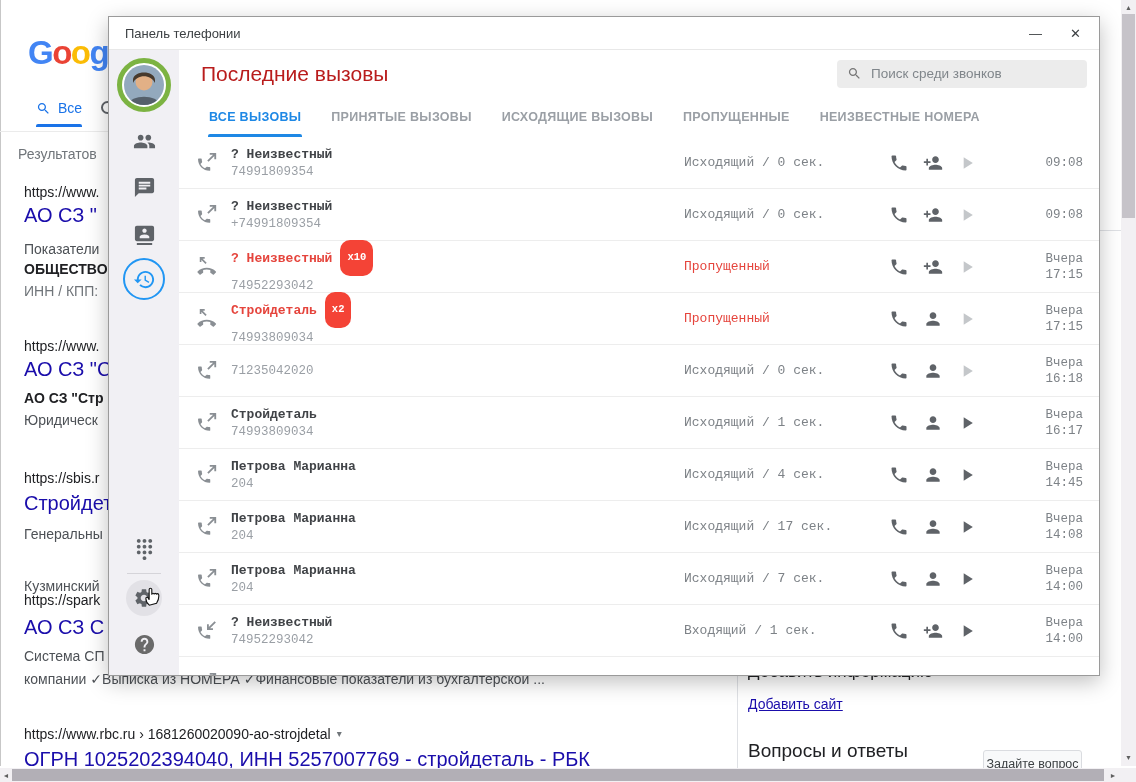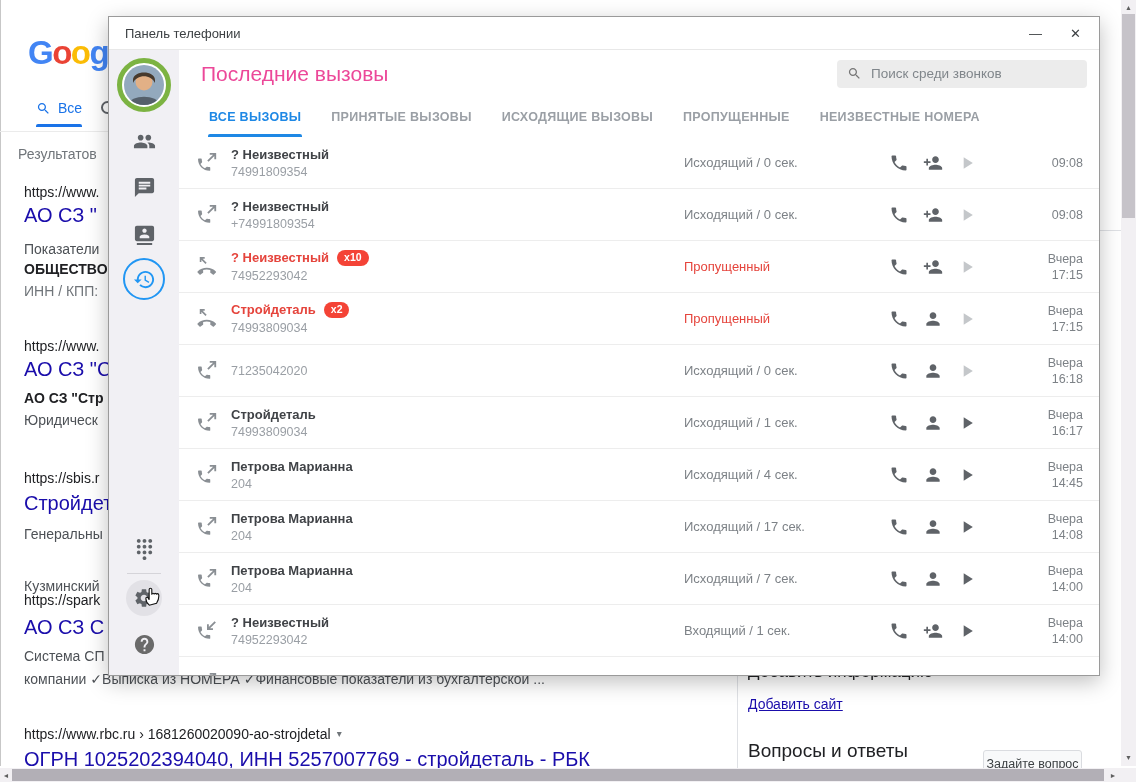--- a/index.html
+++ b/index.html
@@ -67,49 +67,49 @@
     display:flex; align-items:center; justify-content:center; margin:2px 0; }
   .side-active svg { fill:#2196f3; }
   .side-spacer { flex:1; }
   .side-divider { width:34px; height:1px; background:#d5d4d9; flex:none; margin:1px 0; }
   .gear-bg { width:36px; height:36px; border-radius:50%; background:#e2e1e6;
     display:flex; align-items:center; justify-content:center; }
   .side-pad { height:8px; flex:none; }
 
   .main { flex:1; display:flex; flex-direction:column; min-width:0; }
   .main-header { height:47px; flex:none; display:flex; align-items:center; padding:0 12px 0 22px; }
-  .list-title { font-size:21px; color:#ec4899; }
+  .list-title { font-size:21px; color:#b91c1c; }
   .searchbox { margin-left:auto; width:250px; height:28px; background:#ececec; border-radius:4px;
     display:flex; align-items:center; padding:0 10px; gap:9px; }
   .searchbox svg { width:15px; height:15px; fill:#757575; flex:none; }
   .searchbox input { border:none; outline:none; background:transparent; flex:1; font-size:13.5px;
     color:#444; font-family:"Liberation Sans", sans-serif; }
   .searchbox input::placeholder { color:#80868b; }
 
   .tabs { height:40px; flex:none; display:flex; align-items:center; padding-left:30px; gap:30px; }
   .tab { font-size:12.5px; font-weight:bold; letter-spacing:.3px; color:#9a9fa5; position:relative;
     height:40px; display:flex; align-items:center; cursor:default; }
   .tab.active { color:#1e88e5; }
   .tab.active::after { content:""; position:absolute; left:-1px; right:-1px; bottom:0; height:3px;
     background:#1e88e5; border-radius:2px 2px 0 0; }
 
-  .call-list { flex:1; overflow:hidden; }
+  .call-list { flex:1; overflow:hidden;font-family:Liberation Mono, monospace; }
   .row { height:52px; display:flex; align-items:center; padding:0 16px 0 17px;
     border-bottom:1px solid #ededed; }
   .ticon { width:22px; height:22px; flex:none; }
   .ticon svg { width:22px; height:22px; display:none; }
   .t-outgoing .ic-outgoing { display:block; }
   .t-missed  .ic-missed   { display:block; }
   .t-incoming .ic-incoming { display:block; }
   .who { width:453px; flex:none; margin-left:13px; display:flex; flex-direction:column; gap:3px; }
   .nameline { display:flex; align-items:center; }
   .name { font-size:13px; font-weight:bold; color:#404347; }
   .t-missed .name, .t-missed .status { color:#e5443c; }
   .badge { margin-left:8px; background:#f44336; color:#fff; font-size:10.5px; font-weight:bold;
-    padding:2px 7px; border-radius:10px; line-height:1.1; }
+    padding:12px 7px; border-radius:10px; line-height:1.1; }
   .badge:empty { display:none; }
   .number { font-size:12.5px; color:#9a9fa5; }
   .status { width:205px; flex:none; font-size:13px; color:#7d8287; }
   .actions { display:flex; gap:14px; align-items:center; }
   .act { width:20px; height:20px; cursor:pointer; }
   .act svg { width:20px; height:20px; fill:#5f6368; display:block; }
   .ic-person, .ic-person-add { display:none !important; }
   .c-known .ic-person { display:block !important; }
   .c-add .ic-person-add { display:block !important; }
   .p-off .play-svg { fill:#c4c7ca; }

